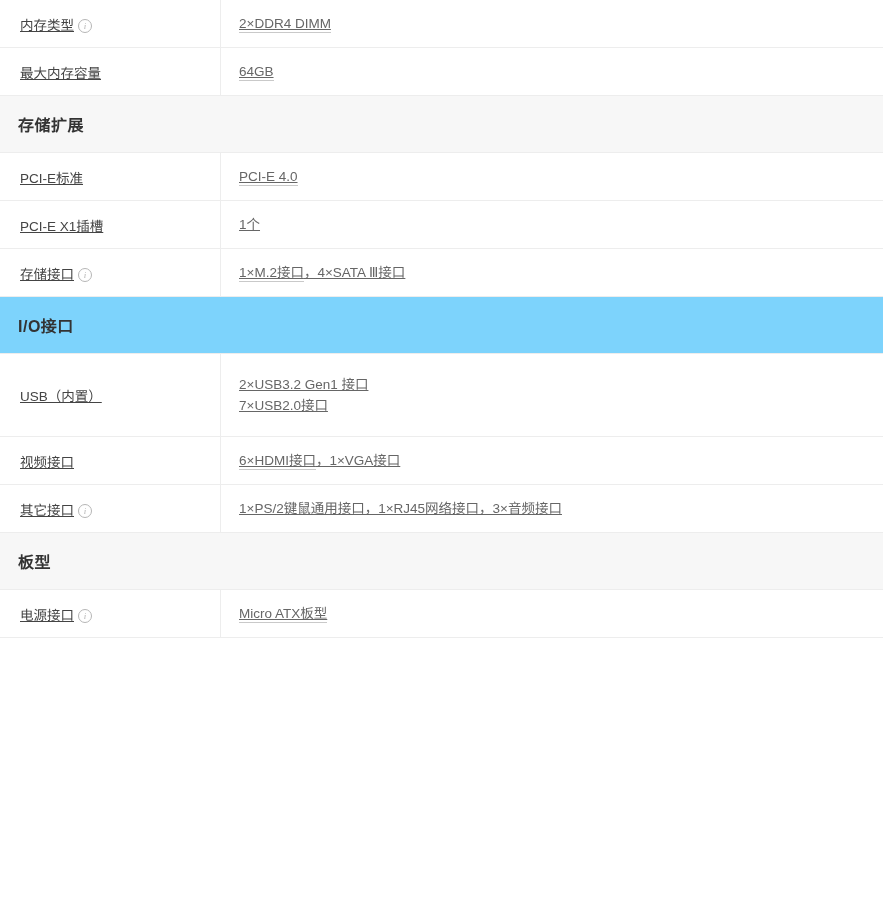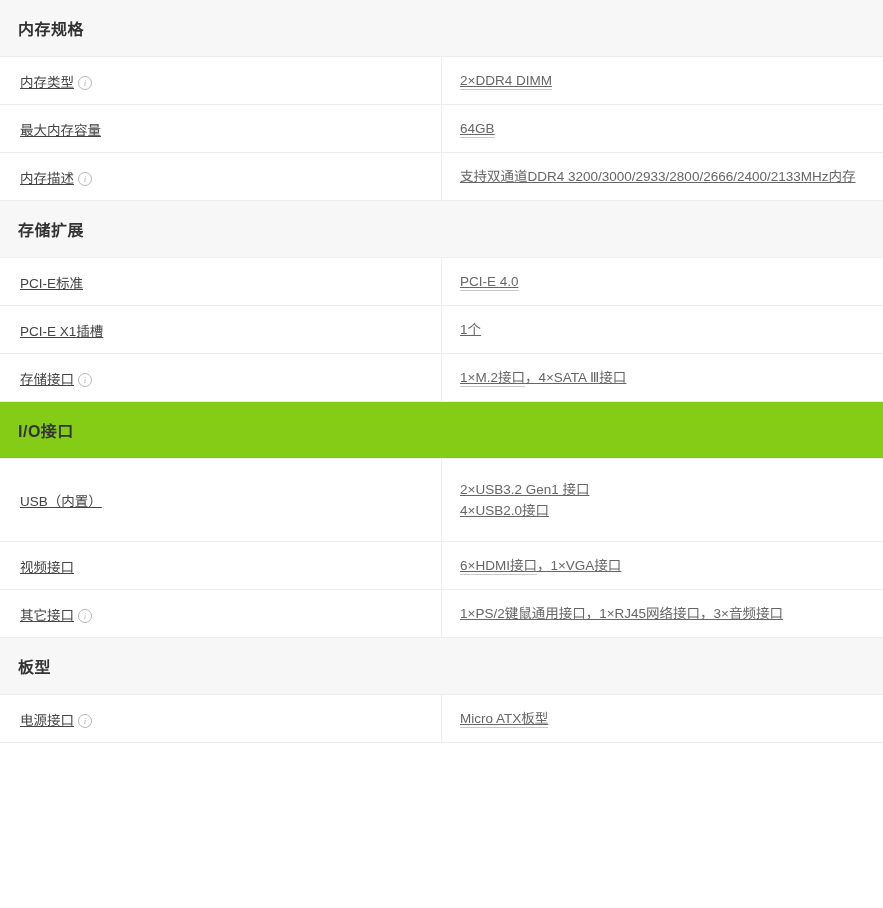--- a/index.html
+++ b/index.html
@@ -25,21 +25,21 @@
     background: #f7f7f7;
   }
   .section-row td {
     padding: 13px 0 13px 18px;
     font-size: 16px;
     font-weight: bold;
     color: #333333;
     letter-spacing: 0.5px;
   }
   .section-row.section-plain {
-    background: #84cc16;
+    background: #7dd3fc;
   }
   td.label-cell {
     width: 200px;
     padding: 13px 0 13px 20px;
     font-size: 13.5px;
     color: #444444;
     vertical-align: middle;
     border-right: 1px solid #ededed;
     white-space: nowrap;
     text-decoration: underline;
@@ -80,34 +80,27 @@
     display: block;
   }
   .tall td { padding-top: 20px; padding-bottom: 20px; }
   .section-gap td { padding-top: 16px; padding-bottom: 16px; }
 </style>
 </head>
 <body>
 
 <table class="spec-table">
   <tbody id="spec-body">
-      <tr class="section-row section-gap">
-        <td colspan="2">内存规格</td>
-      </tr>
       <tr>
         <td class="label-cell"><span>内存类型</span><span class="info-icon">i</span></td>
         <td class="value-cell"><a class="lnk">2×DDR4 DIMM</a></td>
       </tr>
       <tr>
         <td class="label-cell"><span>最大内存容量</span></td>
         <td class="value-cell"><a class="lnk">64GB</a></td>
-      </tr>
-      <tr>
-        <td class="label-cell"><span>内存描述</span><span class="info-icon">i</span></td>
-        <td class="value-cell"><span>支持双通道DDR4 3200/3000/2933/2800/2666/2400/2133MHz内存</span></td>
       </tr>
       <tr class="section-row section-gap">
         <td colspan="2">存储扩展</td>
       </tr>
       <tr>
         <td class="label-cell"><span>PCI-E标准</span></td>
         <td class="value-cell"><a class="lnk">PCI-E 4.0</a></td>
       </tr>
       <tr>
         <td class="label-cell"><span>PCI-E X1插槽</span></td>
@@ -117,21 +110,21 @@
         <td class="label-cell"><span>存储接口</span><span class="info-icon">i</span></td>
         <td class="value-cell"><a class="lnk">1×M.2接口</a><span>，4×SATA Ⅲ接口</span></td>
       </tr>
       <tr class="section-row section-plain section-gap">
         <td colspan="2">I/O接口</td>
       </tr>
       <tr class="tall">
         <td class="label-cell"><span>USB（内置）</span></td>
         <td class="value-cell multi-line">
           <span class="ln">2×USB3.2 Gen1 接口</span>
-          <span class="ln">4×USB2.0接口</span>
+          <span class="ln">7×USB2.0接口</span>
         </td>
       </tr>
       <tr>
         <td class="label-cell"><span>视频接口</span></td>
         <td class="value-cell"><a class="lnk">6×HDMI接口</a><span>，1×VGA接口</span></td>
       </tr>
       <tr>
         <td class="label-cell"><span>其它接口</span><span class="info-icon">i</span></td>
         <td class="value-cell"><span>1×PS/2键鼠通用接口，1×RJ45网络接口，3×音频接口</span></td>
       </tr>

